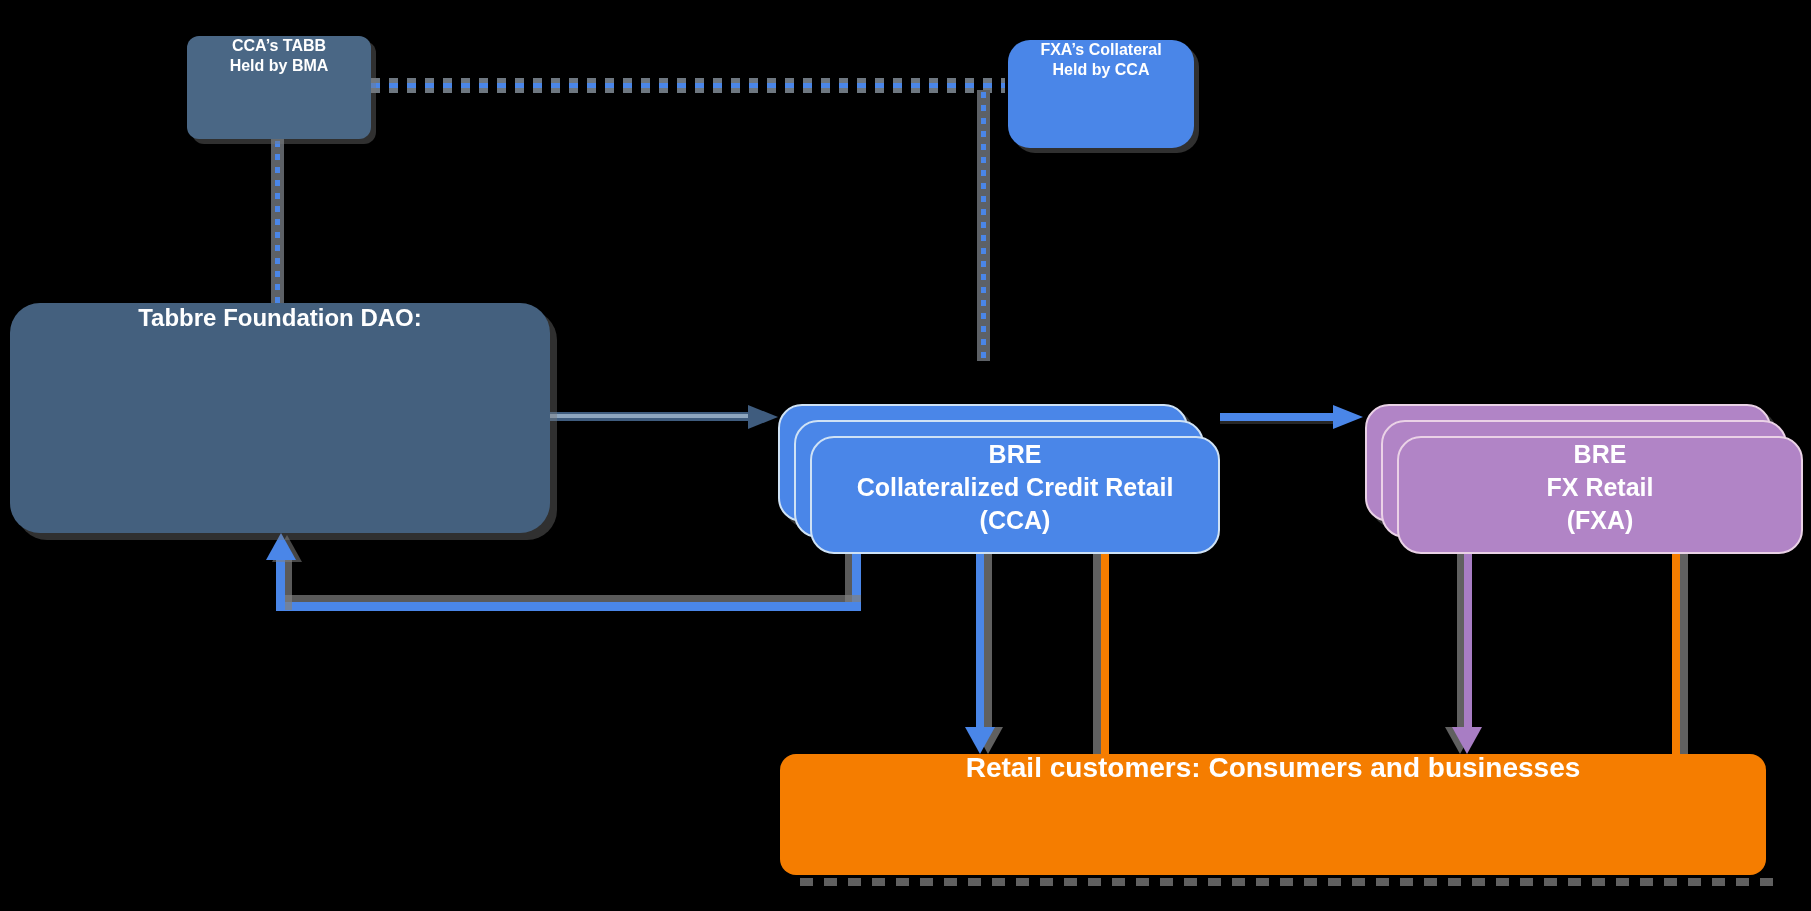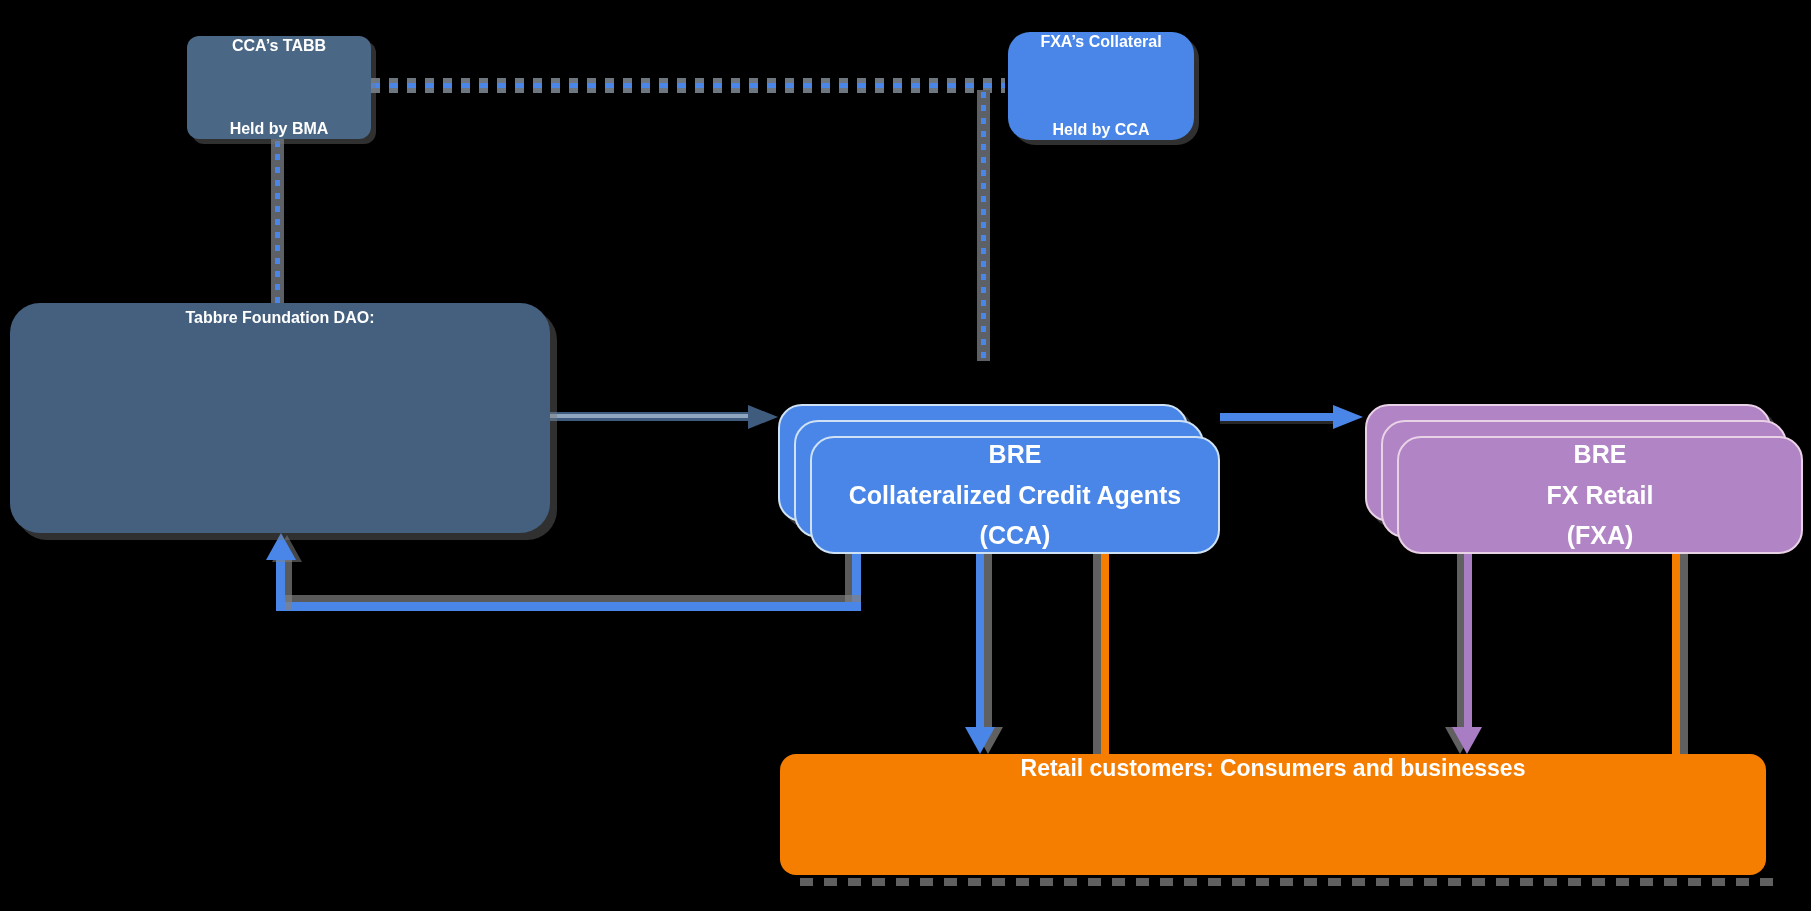--- a/index.html
+++ b/index.html
@@ -3,41 +3,41 @@
 <meta charset="utf-8">
 <style>
   html,body { margin:0; padding:0; background:#000; }
   .canvas {
     position:relative; width:1811px; height:911px; background:#000000;
     overflow:hidden; font-family:"Liberation Sans", sans-serif;
   }
   
   .node {
     position:absolute; display:flex; flex-direction:column;
-    justify-content:space-between; align-items:center; text-align:center;
+    justify-content:flex-start; align-items:center; text-align:center;
     color:#ffffff; font-weight:bold; box-sizing:border-box;
   }
   .n-tabb  { left:187px; top:36px;  width:184px; height:103px; border-radius:12px;
              font-size:16px; line-height:20px; box-shadow:5px 5px 0 rgba(120,120,120,.40); }
-  .n-coll  { left:1008px; top:32px; width:186px; height:108px; border-radius:22px;
+  .n-coll  { left:1008px; top:40px; width:186px; height:108px; border-radius:22px;
              font-size:16px; line-height:20px; box-shadow:5px 5px 0 rgba(120,120,120,.40); }
   .n-bma   { left:10px; top:303px; width:540px; height:230px; border-radius:30px;
-             font-size:16px; line-height:30px; padding-bottom:26px;
+             font-size:24px; line-height:30px; padding-bottom:26px;
              box-shadow:7px 7px 0 rgba(120,120,120,.40); }
   .stack-layer { position:absolute; border-radius:24px; border:2px solid; box-sizing:border-box;margin-top:44px; }
   .cca-layer { width:410px; height:118px; border-color:#cfe2f5; }
   .cca-back  { left:778px;  top:360px; box-shadow:6px 6px 0 rgba(120,120,120,.40); }
   .cca-mid   { left:794px;  top:376px; }
   .cca-front { left:810px;  top:392px; font-size:25px; line-height:33px; }
   .fxa-layer { width:406px; height:118px; border-color:#ead2e6; }
   .fxa-back  { left:1365px; top:360px; box-shadow:6px 6px 0 rgba(120,120,120,.40); }
   .fxa-mid   { left:1381px; top:376px; }
   .fxa-front { left:1397px; top:392px; font-size:25px; line-height:33px; }
   .n-retail  { left:780px; top:754px; width:986px; height:121px; border-radius:16px;
-               font-size:23px; line-height:28px; }
+               font-size:28px; line-height:28px; }
   
   .conn { position:absolute; }
   
   .c-dash-top { left:371px; top:78px; width:634px; height:15px; }
   .c-dash-top::before { content:""; position:absolute; inset:0;
       background:repeating-linear-gradient(90deg,#6e7780 0 9px,transparent 9px 18px); }
   .c-dash-top::after { content:""; position:absolute; left:0; top:5px; width:100%; height:5px;
       background:repeating-linear-gradient(90deg,#4a86e8 0 9px,transparent 9px 18px); }
   
   .dot-v { background:#5d6166; }
@@ -135,21 +135,21 @@
   </div>
 
   <div class="node n-bma" style="background: rgb(68, 96, 126);">
     <div>Tabbre Foundation DAO:</div>
   </div>
 
   <div class="stack-layer cca-layer cca-back" style="background: rgb(74, 134, 232);"></div>
   <div class="stack-layer cca-layer cca-mid" style="background: rgb(74, 134, 232);"></div>
   <div class="node stack-layer cca-layer cca-front" style="background: rgb(74, 134, 232);">
     <div>BRE</div>
-    <div>Collateralized Credit Agents</div>
+    <div>Collateralized Credit Retail</div>
     <div>(CCA)</div>
   </div>
 
   <div class="stack-layer fxa-layer fxa-back" style="background: rgb(177, 132, 198);"></div>
   <div class="stack-layer fxa-layer fxa-mid" style="background: rgb(177, 132, 198);"></div>
   <div class="node stack-layer fxa-layer fxa-front" style="background: rgb(177, 132, 198);">
     <div>BRE</div>
     <div>FX Retail</div>
     <div>(FXA)</div>
   </div>

